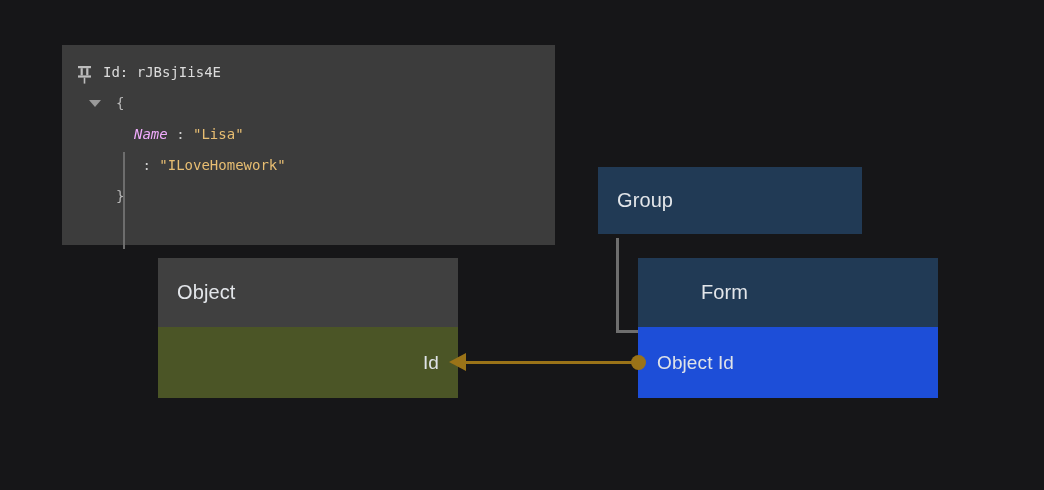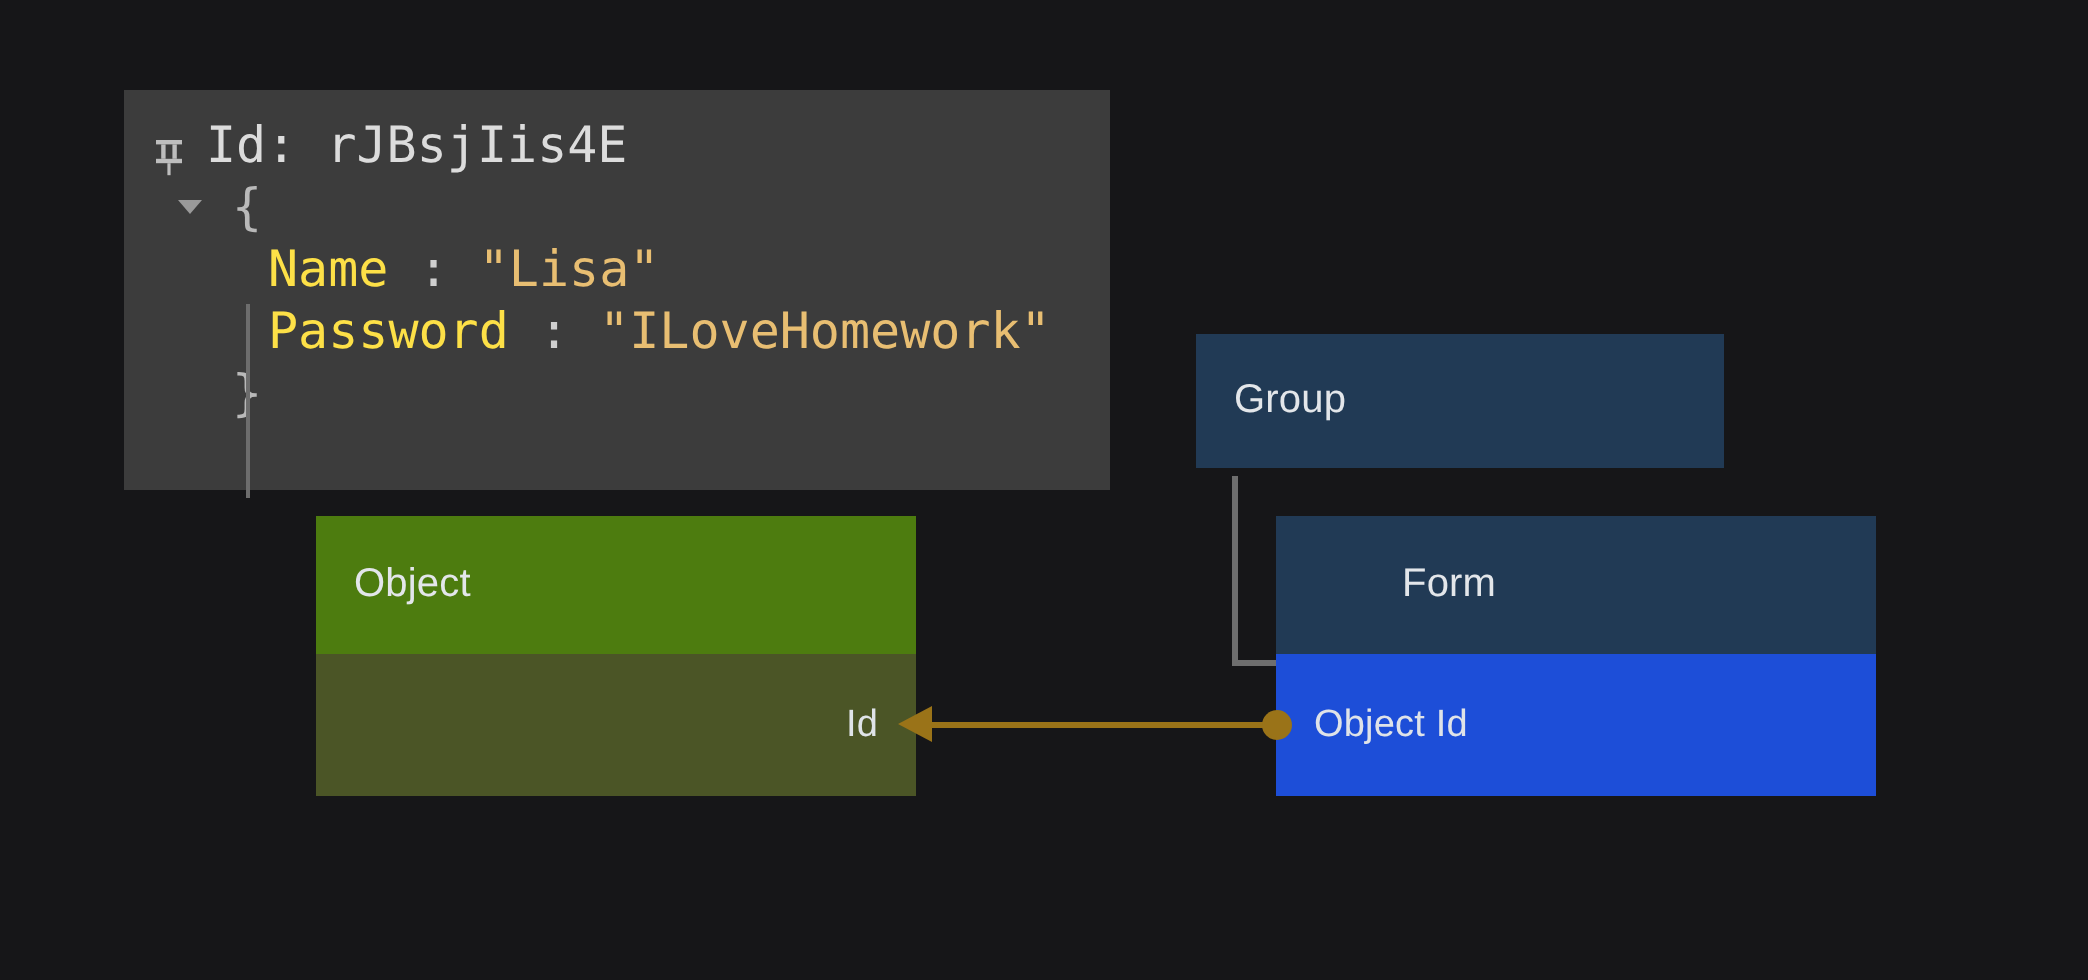--- a/index.html
+++ b/index.html
@@ -26,21 +26,21 @@
   .json-popup {
     position: absolute;
     left: 62px;
     top: 45px;
     width: 493px;
     height: 200px;
     background: #3c3c3c;
     box-sizing: border-box;
     padding: 12px 14px 10px 14px;
     font-family: "DejaVu Sans Mono", "Liberation Mono", monospace;
-    font-size: 25px;
+    font-size: 14px;
     line-height: 31px;
     color: #c8c8c8;
     white-space: nowrap;
   }
   .json-title {
     display: flex;
     align-items: center;
     gap: 10px;
     color: #dcdcdc;
     height: 31px;
@@ -76,21 +76,21 @@
   }
   .guide {
     position: absolute;
     left: 61px;
     top: 107px;
     width: 2px;
     height: 97px;
     background: #6d6d6d;
   }
   .brace { color: #b9b9b9; }
-  .key   { color: #fde047; }
+  .key   { color: #f0abfc; font-style: italic; }
   .colon { color: #cfcfcf; }
   .str   { color: #e8be72; }
   .indent-1 { padding-left: 40px; }
   .indent-2 { padding-left: 58px; }
 
   
   .box {
     position: absolute;
     box-sizing: border-box;
   }
@@ -111,21 +111,21 @@
     color: #dfe3e8;
     box-sizing: border-box;
     height: 100%;
     padding: 0 19px;
     letter-spacing: .1px;
   }
   .field-right { justify-content: flex-end; }
   .field-left  { justify-content: flex-start; }
 
   
-  .obj-header  { left: 158px; top: 258px; width: 300px; height: 69px; background: #4d7c0f; }
+  .obj-header  { left: 158px; top: 258px; width: 300px; height: 69px; background: #404040; }
   .obj-body    { left: 158px; top: 327px; width: 300px; height: 71px; background: #4b5526; }
 
   
   .group-header{ left: 598px; top: 167px; width: 264px; height: 67px; background: #213a55; }
 
   
   .form-header { left: 638px; top: 258px; width: 300px; height: 69px; background: #213a55; padding-left: 44px; }
   .form-body   { left: 638px; top: 327px; width: 300px; height: 71px; background: #1d4ed8; }
 
   
@@ -193,21 +193,20 @@
       <span class="brace">{</span>
     </div>
 
     <div class="json-row indent-2">
       <span class="key">Name</span>
       <span class="colon">&nbsp;:&nbsp;</span>
       <span class="str">"Lisa"</span>
     </div>
 
     <div class="json-row indent-2">
-      <span class="key">Password</span>
       <span class="colon">&nbsp;:&nbsp;</span>
       <span class="str">"ILoveHomework"</span>
     </div>
 
     <div class="json-row indent-1">
       <span class="brace">}</span>
     </div>
 
     <div class="guide"></div>
   </div>

